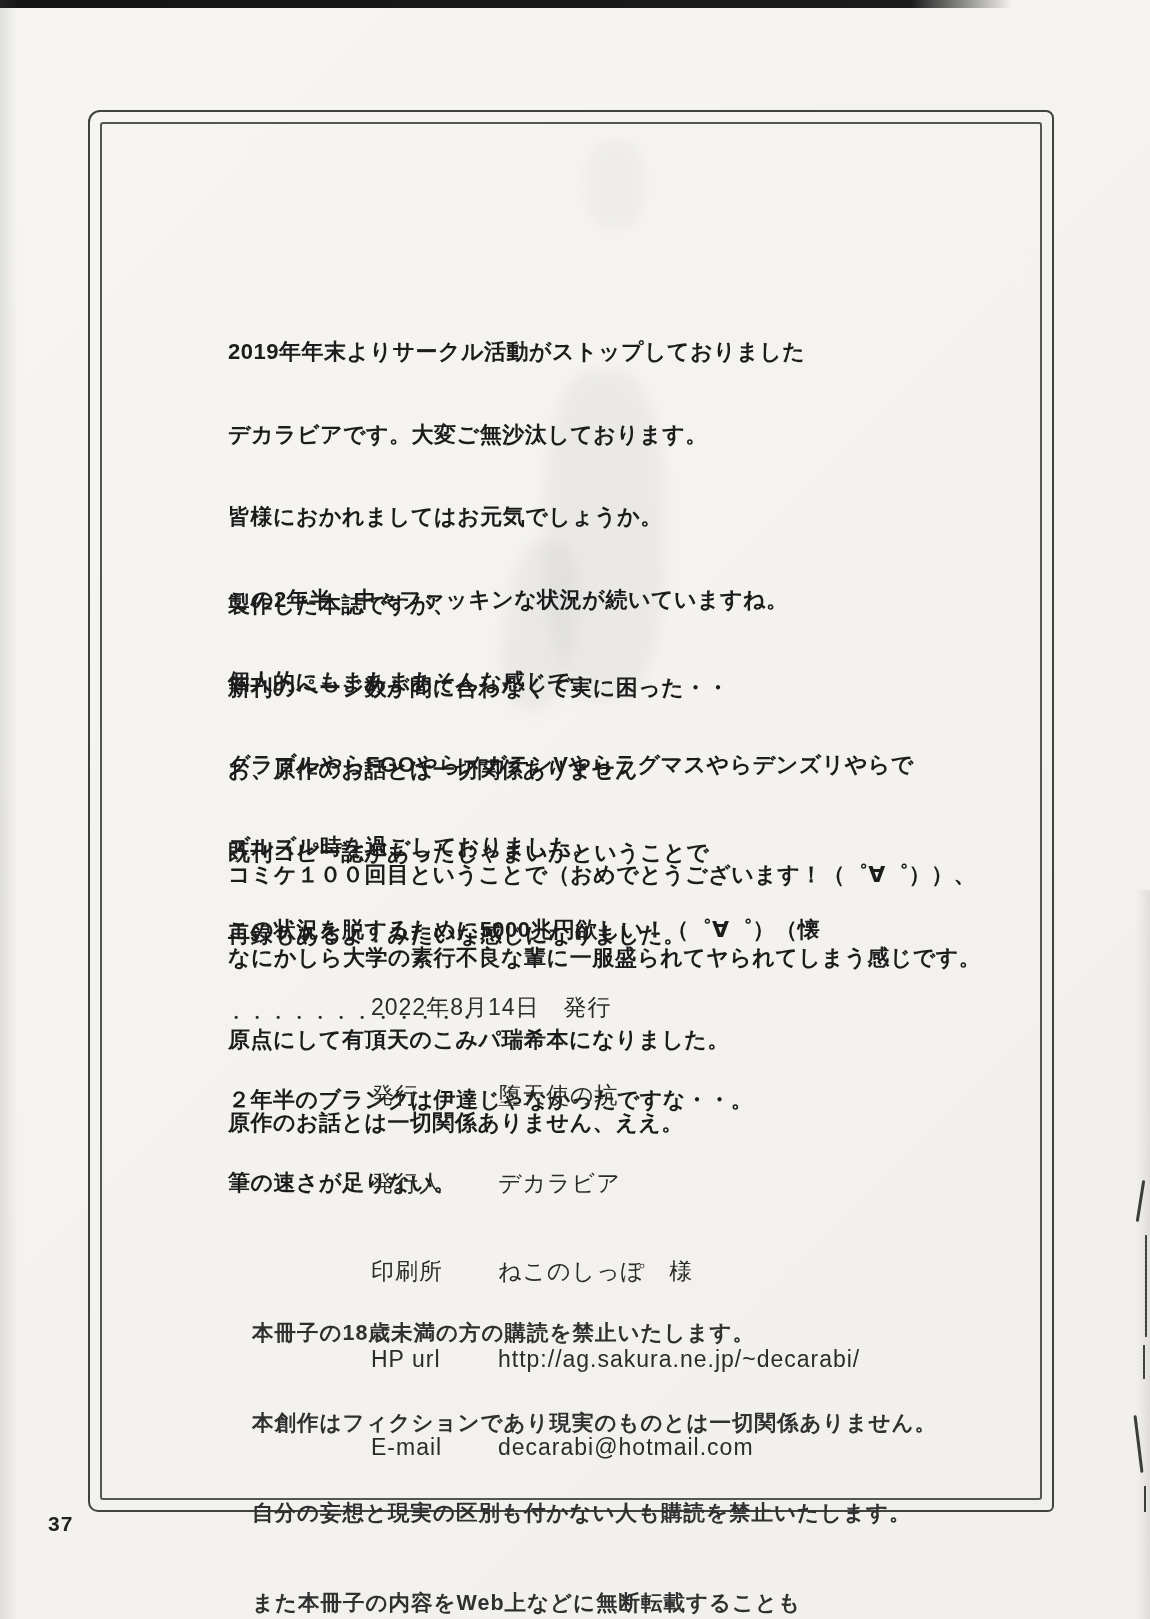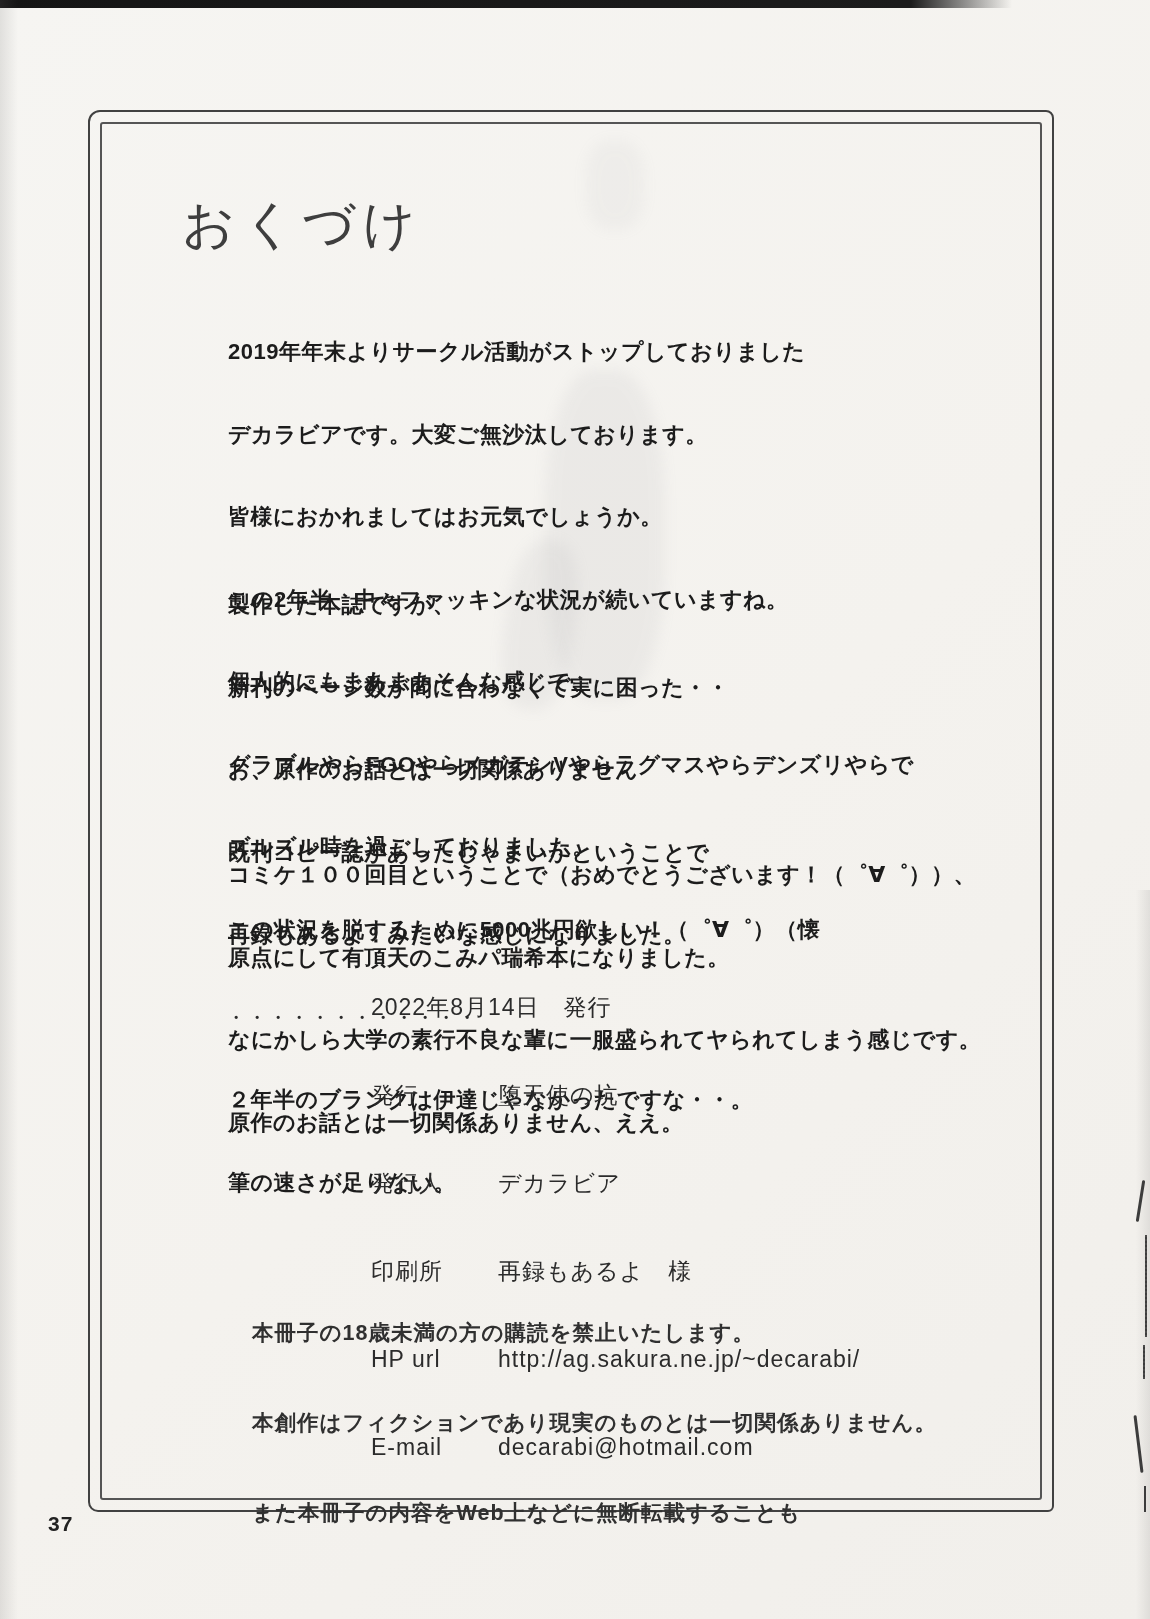--- a/index.html
+++ b/index.html
@@ -66,21 +66,20 @@
   <div class="ghost g3"></div>
   <div class="bind-mark bm1"></div>
   <div class="bind-mark bm2"></div>
   <div class="bind-mark bm3"></div>
   <div class="bind-mark bm4"></div>
   <div class="bind-mark bm5"></div>
 
   <div class="frame-outer"></div>
   <div class="frame-inner"></div>
 
-  <div class="title">おくづけ</div>
 
   <div class="para p1">
     <div>2019年年末よりサークル活動がストップしておりました</div>
     <div>デカラビアです。大変ご無沙汰しております。</div>
     <div>皆様におかれましてはお元気でしょうか。</div>
     <div>この2年半、中々ファッキンな状況が続いていますね。</div>
     <div>個人的にもまあまあそんな感じで、</div>
     <div>グラブルやらFGOやらメガテンVやらラグマスやらデンズリやらで</div>
     <div>ズルズル時を過ごしておりました。</div>
     <div>この状況を脱するために5000兆円欲しい！（゜∀゜）（懐</div>
@@ -92,51 +91,52 @@
     <div>お、原作のお話とは一切関係ありません</div>
     <div>既刊コピー誌があったじゃまいかということで</div>
     <div>再録もあるよ！みたいな感じになりました。</div>
     <div class="dots-line" style="line-height:27.5px;">・・・・・・・・・・・・</div>
     <div>２年半のブランクは伊達じゃなかったですな・・。</div>
     <div>筆の速さが足りない。</div>
   </div>
 
   <div class="para p3">
     <div>コミケ１００回目ということで（おめでとうございます！（゜∀゜））、</div>
+    <div>なにかしら大学の素行不良な輩に一服盛られてヤられてしまう感じです。</div>
     <div>原点にして有頂天のこみパ瑞希本になりました。</div>
-    <div>なにかしら大学の素行不良な輩に一服盛られてヤられてしまう感じです。</div>
     <div>原作のお話とは一切関係ありません、ええ。</div>
   </div>
 
   <div class="colophon">
     <div class="date">2022年8月14日　発行</div>
     <div class="row">
       <span class="lbl">発行</span>
       <span>堕天使の坑</span>
     </div>
     <div class="row">
       <span class="lbl">発行人</span>
       <span>デカラビア</span>
     </div>
     <div class="row">
       <span class="lbl">印刷所</span>
-      <span>再録もあるよ　様</span>
+      <span>ねこのしっぽ　様</span>
     </div>
     <div class="row">
       <span class="lbl">HP url</span>
       <span>http://ag.sakura.ne.jp/~decarabi/</span>
     </div>
     <div class="row">
       <span class="lbl">E-mail</span>
       <span>decarabi@hotmail.com</span>
     </div>
   </div>
 
   <div class="disclaimer">
     <div>本冊子の18歳未満の方の購読を禁止いたします。</div>
     <div>本創作はフィクションであり現実のものとは一切関係ありません。</div>
+    <div>自分の妄想と現実の区別も付かない人も購読を禁止いたします。</div>
     <div>また本冊子の内容をWeb上などに無断転載することも</div>
     
   </div>
 
   <div class="page-num">37</div>
 
 </div>
 
 </body></html>

